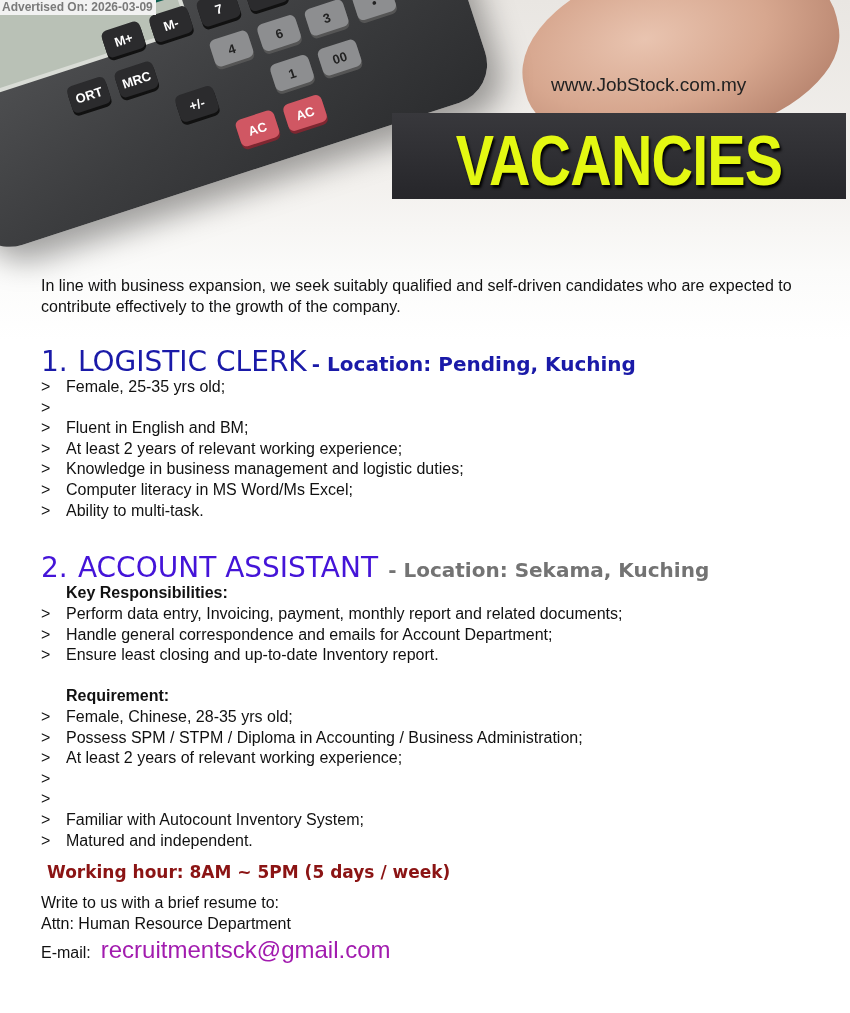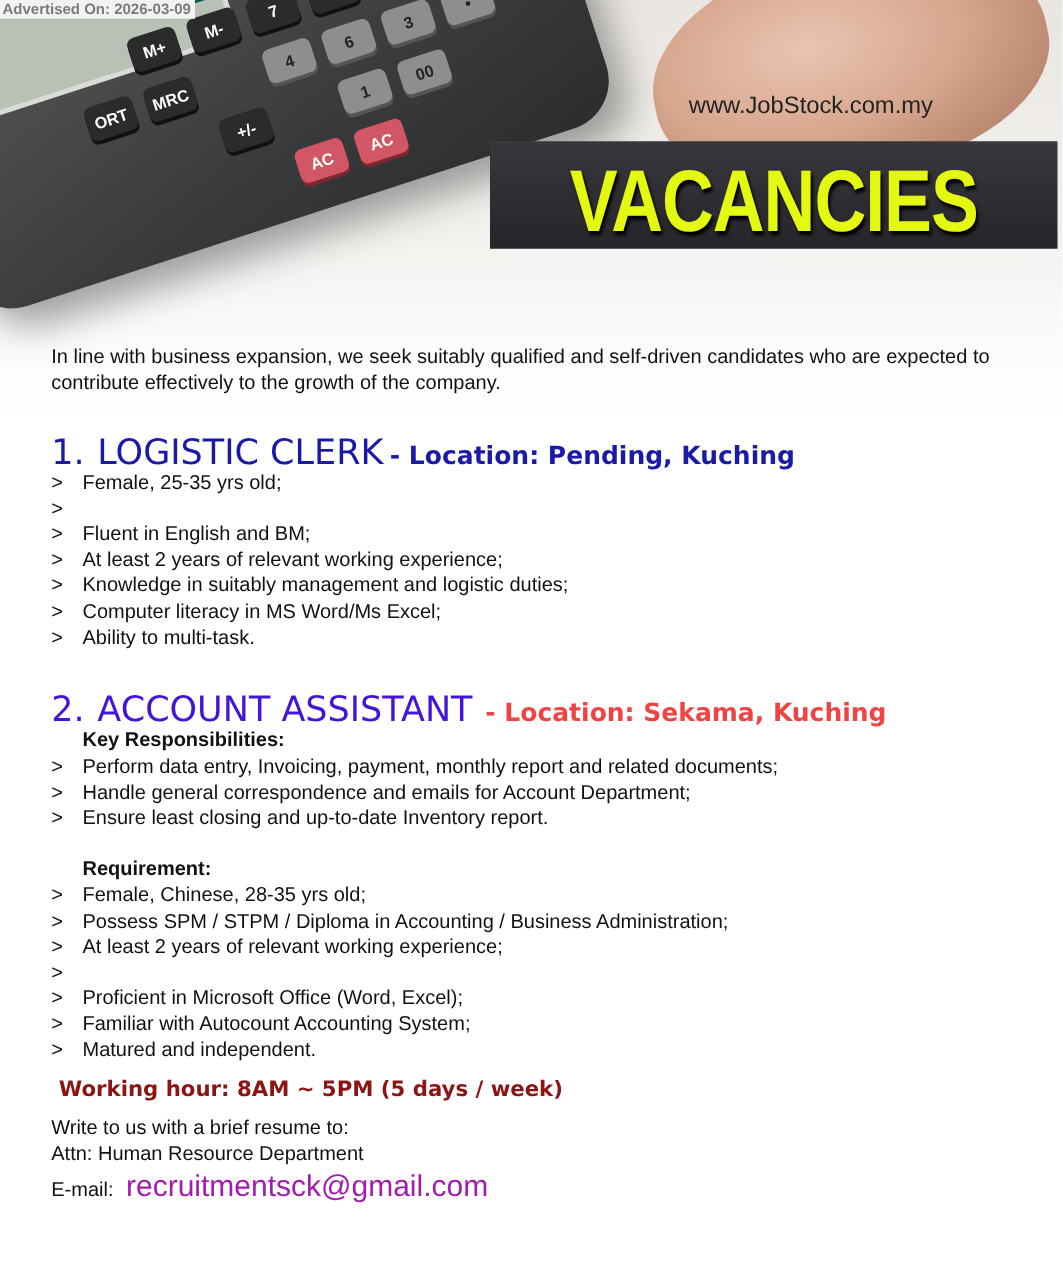--- a/index.html
+++ b/index.html
@@ -21,21 +21,21 @@
   .site-url { position:absolute; left:551px; top:74px; font-size:19px; color:#222; }
   .advert { position:absolute; left:0; top:0; height:15px; padding:0 3px 0 2px; background:#f2f2f2; font-size:12px; font-weight:bold; color:#7a7a7a; line-height:15px; z-index:5;text-align:center; }
   .content { position:absolute; left:0; top:0; width:850px; }
   .intro { position:absolute; left:41px; top:276px; width:800px; font-size:16px; line-height:20.5px; color:#111; }
   .job-title { position:absolute; left:41px; white-space:nowrap; font-family:"DejaVu Sans", sans-serif; }
   .job-title .num { font-size:28px; }
   .job-title .name { font-size:28px; }
   .job-title .loc { font-size:20px; font-weight:bold; }
   .job1 { top:345px; color:#1a1aa8; }
   .job2 { top:551px; color:#4414d8; }
-  .job2 .loc { color:#ef4444; }
+  .job2 .loc { color:#737373; }
   ul.bullets { position:absolute; left:41px; margin:0; padding:0; list-style:none; font-size:16px; line-height:20.6px; }
   ul.bullets li { display:flex; }
   ul.bullets li .arrow { width:25px; flex:none; }
   .subhead { position:absolute; left:66px; font-size:16px; font-weight:bold; }
   .working { position:absolute; left:47px; top:862px; font-family:"DejaVu Sans", sans-serif; font-size:17px; font-weight:bold; color:#8b1414; }
   .contact { position:absolute; left:41px; font-size:16px; line-height:21px; }
   .email-row { position:absolute; left:41px; top:936px; display:flex; align-items:baseline; }
   .email-label { font-size:16px; margin-right:10px; }
   .email-value { font-size:24px; color:#a21caf; }
 </style>
@@ -91,21 +91,21 @@
     <li>
         <span class="arrow">&gt;</span>
         <span>Fluent in English and BM;</span>
       </li>
     <li>
         <span class="arrow">&gt;</span>
         <span>At least 2 years of relevant working experience;</span>
       </li>
     <li>
         <span class="arrow">&gt;</span>
-        <span>Knowledge in suitably management and logistic duties;</span>
+        <span>Knowledge in business management and logistic duties;</span>
       </li>
     <li>
         <span class="arrow">&gt;</span>
         <span>Computer literacy in MS Word/Ms Excel;</span>
       </li>
     <li>
         <span class="arrow">&gt;</span>
         <span>Ability to multi-task.</span>
       </li>
   </ul>
@@ -141,25 +141,24 @@
       </li>
     <li>
         <span class="arrow">&gt;</span>
         <span>At least 2 years of relevant working experience;</span>
       </li>
     <li>
         <span class="arrow">&gt;</span>
       </li>
     <li>
         <span class="arrow">&gt;</span>
-        <span>Proficient in Microsoft Office (Word, Excel);</span>
       </li>
     <li>
         <span class="arrow">&gt;</span>
-        <span>Familiar with Autocount Accounting System;</span>
+        <span>Familiar with Autocount Inventory System;</span>
       </li>
     <li>
         <span class="arrow">&gt;</span>
         <span>Matured and independent.</span>
       </li>
   </ul>
 
   <div class="working">Working hour:  8AM ~ 5PM (5 days / week)</div>
 
   <div class="contact" style="top:892px">Write to us with a brief resume to:</div>

